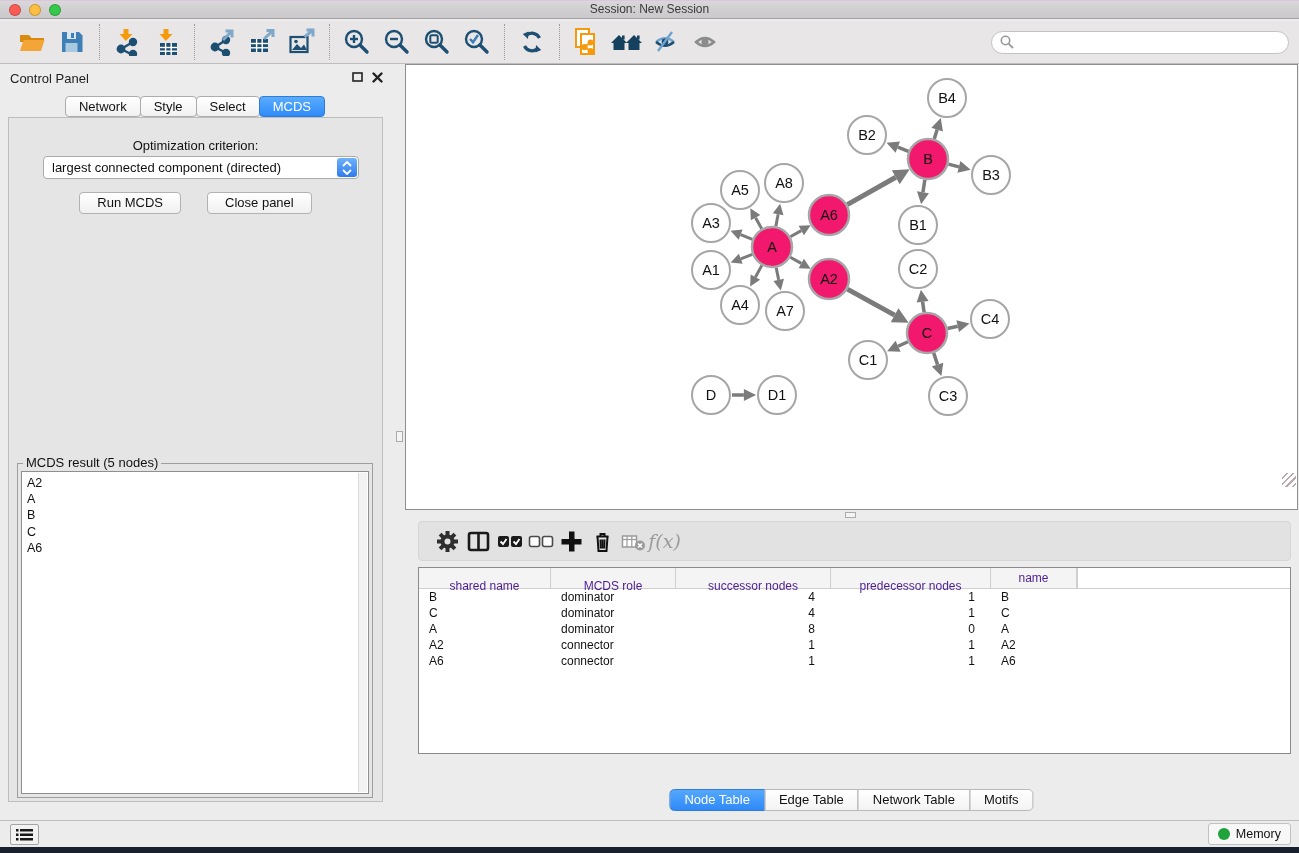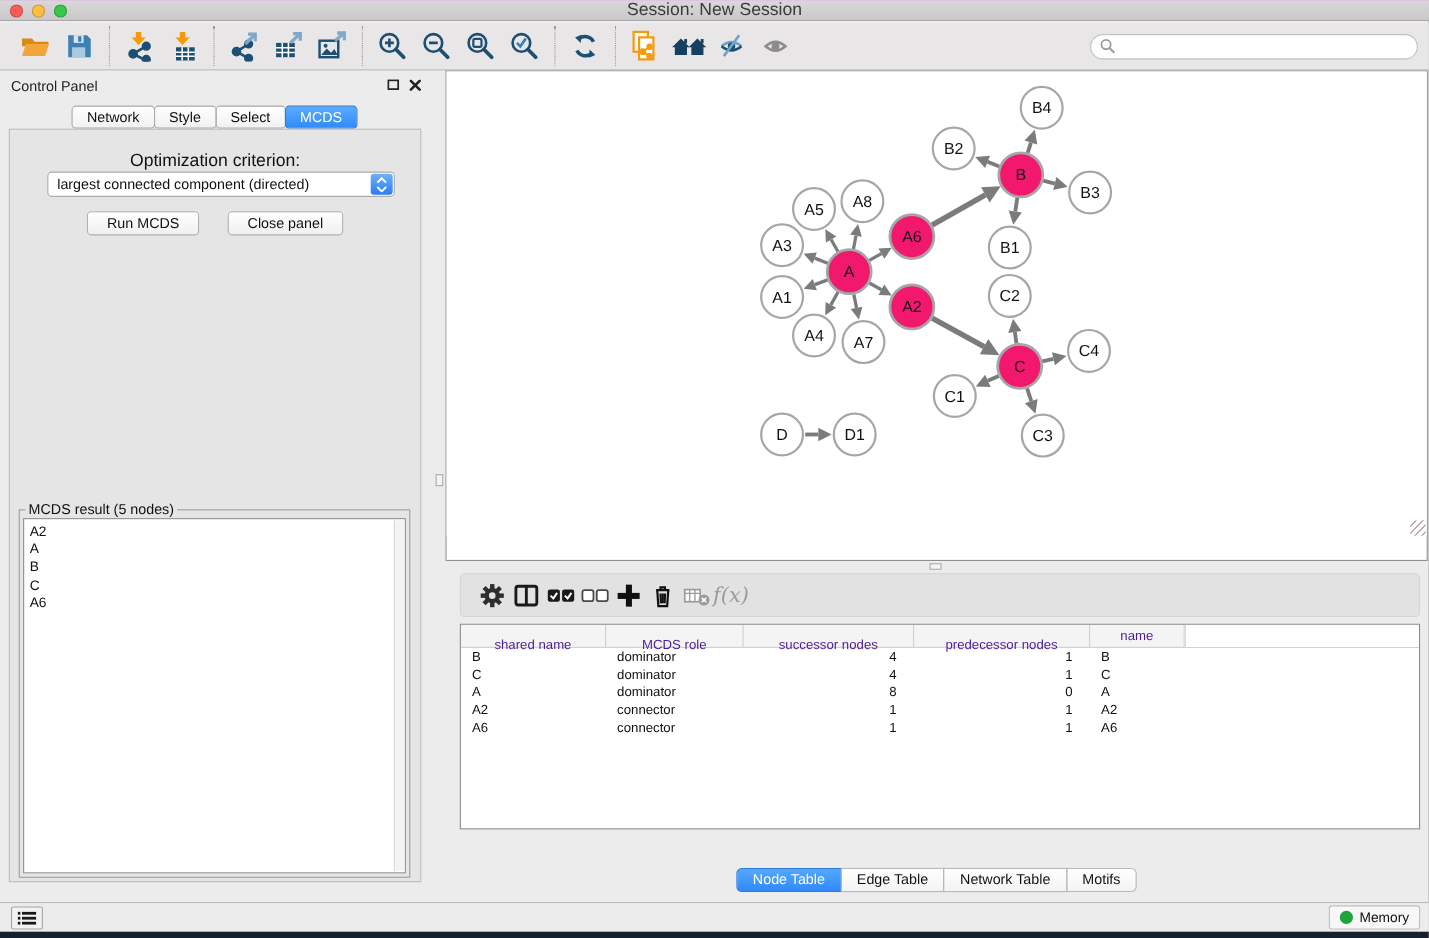--- a/index.html
+++ b/index.html
@@ -6,21 +6,21 @@
   html,body { background:#333; }
   .app {
     position:relative; width:1299px; height:853px; overflow:hidden;
     background:#ECECEC; font-family:"Liberation Sans", sans-serif; color:#111;
   }
   
   .wallpaper-strip { position:absolute; left:0; top:0; width:100%; height:3px; background:#DCC6DE; }
   .titlebar {
     position:absolute; left:0; top:1px; width:100%; height:18px;
     background:linear-gradient(#DAD7DA,#CBC8CB); border-bottom:1px solid #A5A2A5;
-    text-align:center; font-size:16px; line-height:17px; color:#3a3a3a;
+    text-align:center; font-size:12px; line-height:17px; color:#3a3a3a;
   }
   .lights { position:absolute; left:9px; top:3px; display:flex; gap:8px; }
   .light { width:12px; height:12px; border-radius:50%; border:0.5px solid rgba(0,0,0,.2); }
   .lr { background:#FB5D55; } .ly { background:#FDBE41; } .lg { background:#35C84A; }
   
   .toolbar {
     position:absolute; left:0; top:21px; width:100%; height:43px;
     background:#E8E6E7; border-bottom:1px solid #BDBDBD;
     display:flex; align-items:center; padding:0 10px 0 12px;
   }
@@ -38,21 +38,21 @@
   .cp-tabs { position:absolute; top:32px; left:0; width:100%; display:flex; justify-content:center; }
   .cp-tab {
     height:21px; line-height:19px; padding:0 13px; font-size:13px; background:linear-gradient(#fff,#F1F1F1);
     border:1px solid #ACACAC; border-radius:4px; margin-left:-1px; color:#111; cursor:default;
   }
   .cp-tab.active { background:linear-gradient(#5AACFE,#2F8BF9); color:#fff; border-color:#2F7CD8; }
   .cp-body {
     position:absolute; left:8px; right:8px; top:53px; bottom:10px;
     background:#E5E5E5; border:1px solid #BEBEBE;
   }
-  .opt-label { text-align:center; margin-top:20px; font-size:16px; color:#111; }
+  .opt-label { text-align:center; margin-top:20px; font-size:13px; color:#111; }
   .criterion {
     position:absolute; left:34px; right:23px; top:38px; height:23px; background:#fff;
     border:1px solid #ABABAB; border-radius:4px; font-size:13px; line-height:21px; padding-left:8px;
     display:flex; align-items:center;
   }
   .criterion .stepper {
     position:absolute; right:1px; top:1px; bottom:1px; width:20px; border-radius:3px;
     background:linear-gradient(#6FB1F9,#2E7BF0); display:flex; flex-direction:column; align-items:center; justify-content:center; gap:2px;
   }
   .btn-row { position:absolute; top:74px; left:0; width:100%; display:flex; justify-content:center; gap:26px; }

